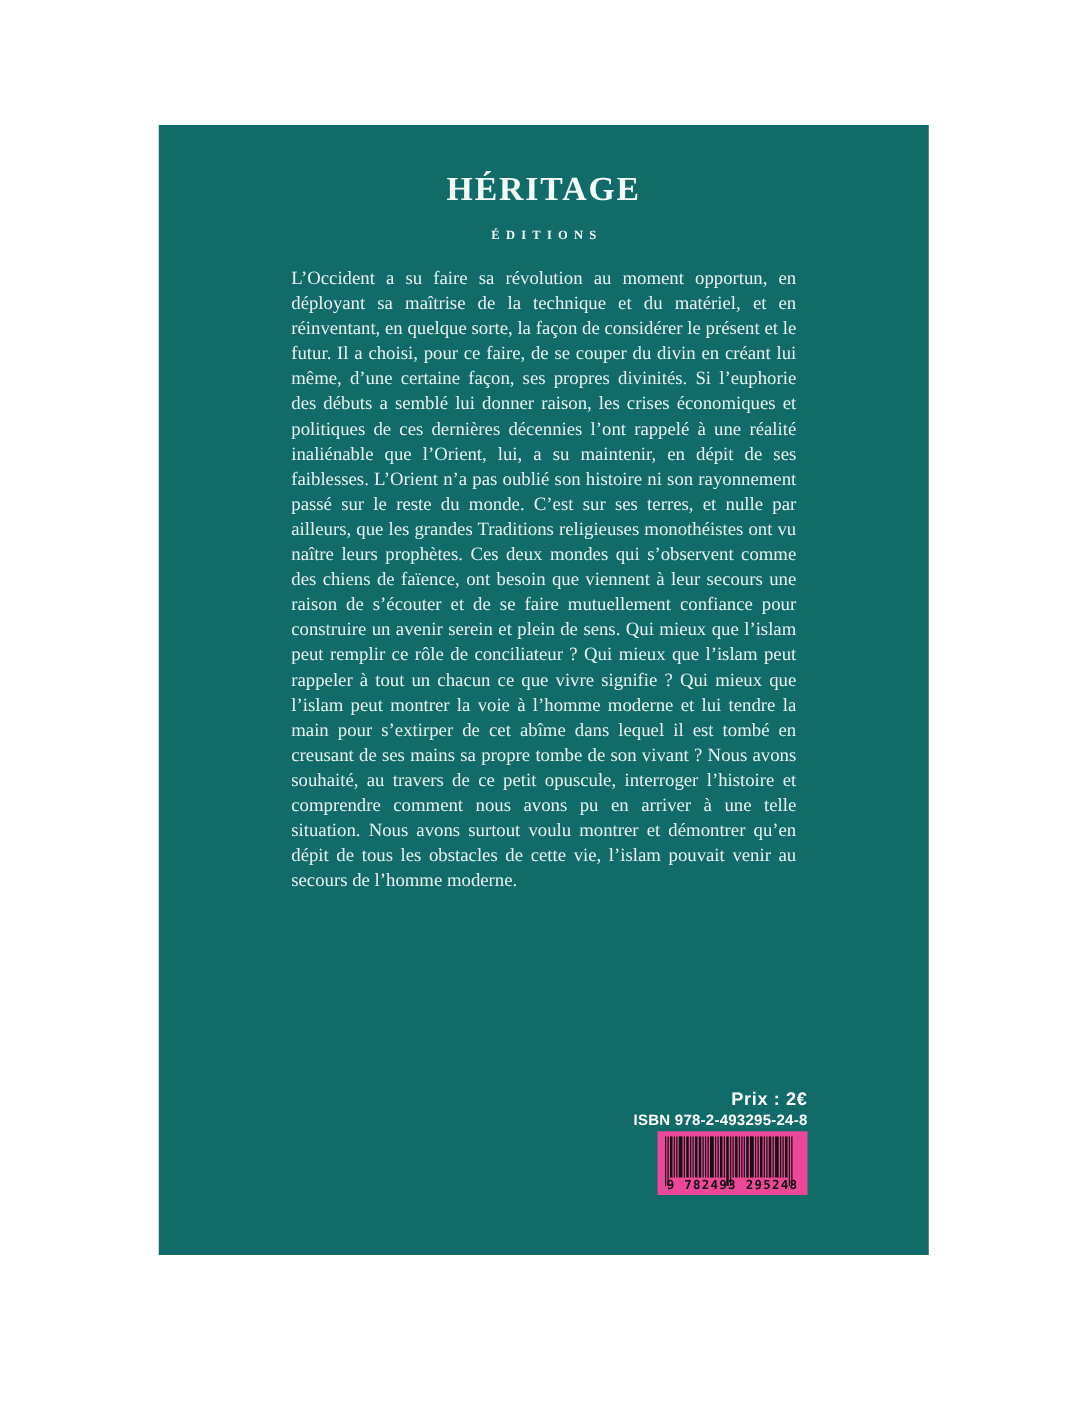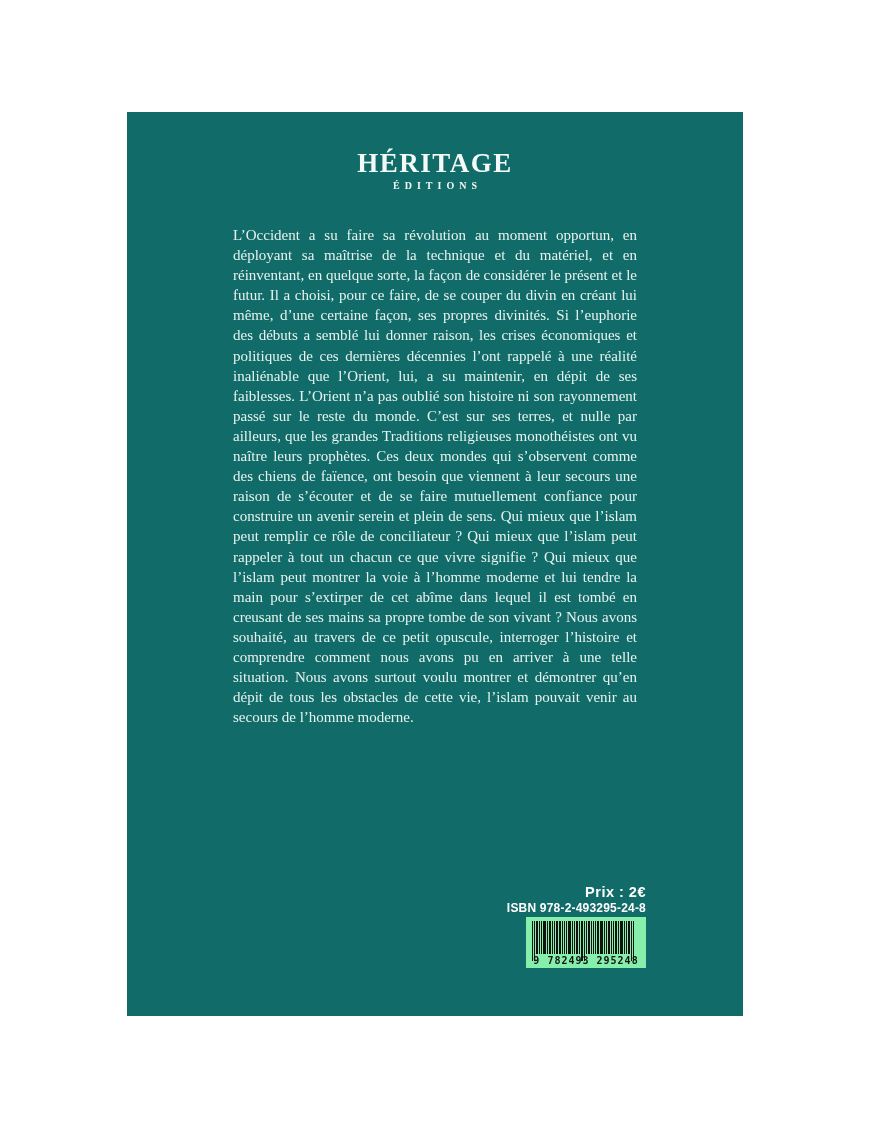--- a/index.html
+++ b/index.html
@@ -13,21 +13,21 @@
   .page {
     position: relative;
     width: 870px;
     height: 1131px;
     background: #ffffff;
     overflow: hidden;
   }
   .cover {
     position: absolute;
     left: 127px;
-    top: 112px;
+    top: 100px;
     width: 616px;
     height: 904px;
     background: #116b68;
   }
   .publisher-logo {
     position: absolute;
     top: 38px;
     left: 0;
     width: 100%;
     text-align: center;
@@ -38,21 +38,21 @@
     font-weight: 700;
     font-size: 27px;
     letter-spacing: 1.5px;
     line-height: 1;
   }
   .publisher-subtitle {
     font-family: "Liberation Serif", serif;
     font-weight: 700;
     font-size: 10px;
     letter-spacing: 5px;
-    margin-top: 3px;
+    margin-top: 18px;
     padding-left: 5px; 
   }
   .blurb {
     position: absolute;
     top: 113px;
     left: 106px;
     width: 404px;
     color: #e7f3f0;
     font-family: "Liberation Serif", serif;
     font-size: 15px;
@@ -75,21 +75,21 @@
   }
   .isbn-label {
     font-weight: 700;
     font-size: 12px;
     letter-spacing: 0.2px;
     margin-bottom: 2px;
     white-space: nowrap;
   }
   .barcode-box {
     display: inline-block;
-    background: #86efac;
+    background: #ec4899;
     padding: 4px 6px 2px 6px;
     width: 108px;
   }
   .barcode-bars {
     display: flex;
     align-items: flex-start;
     height: 40px;
     overflow: hidden;
   }
   .barcode-bars .bar {

